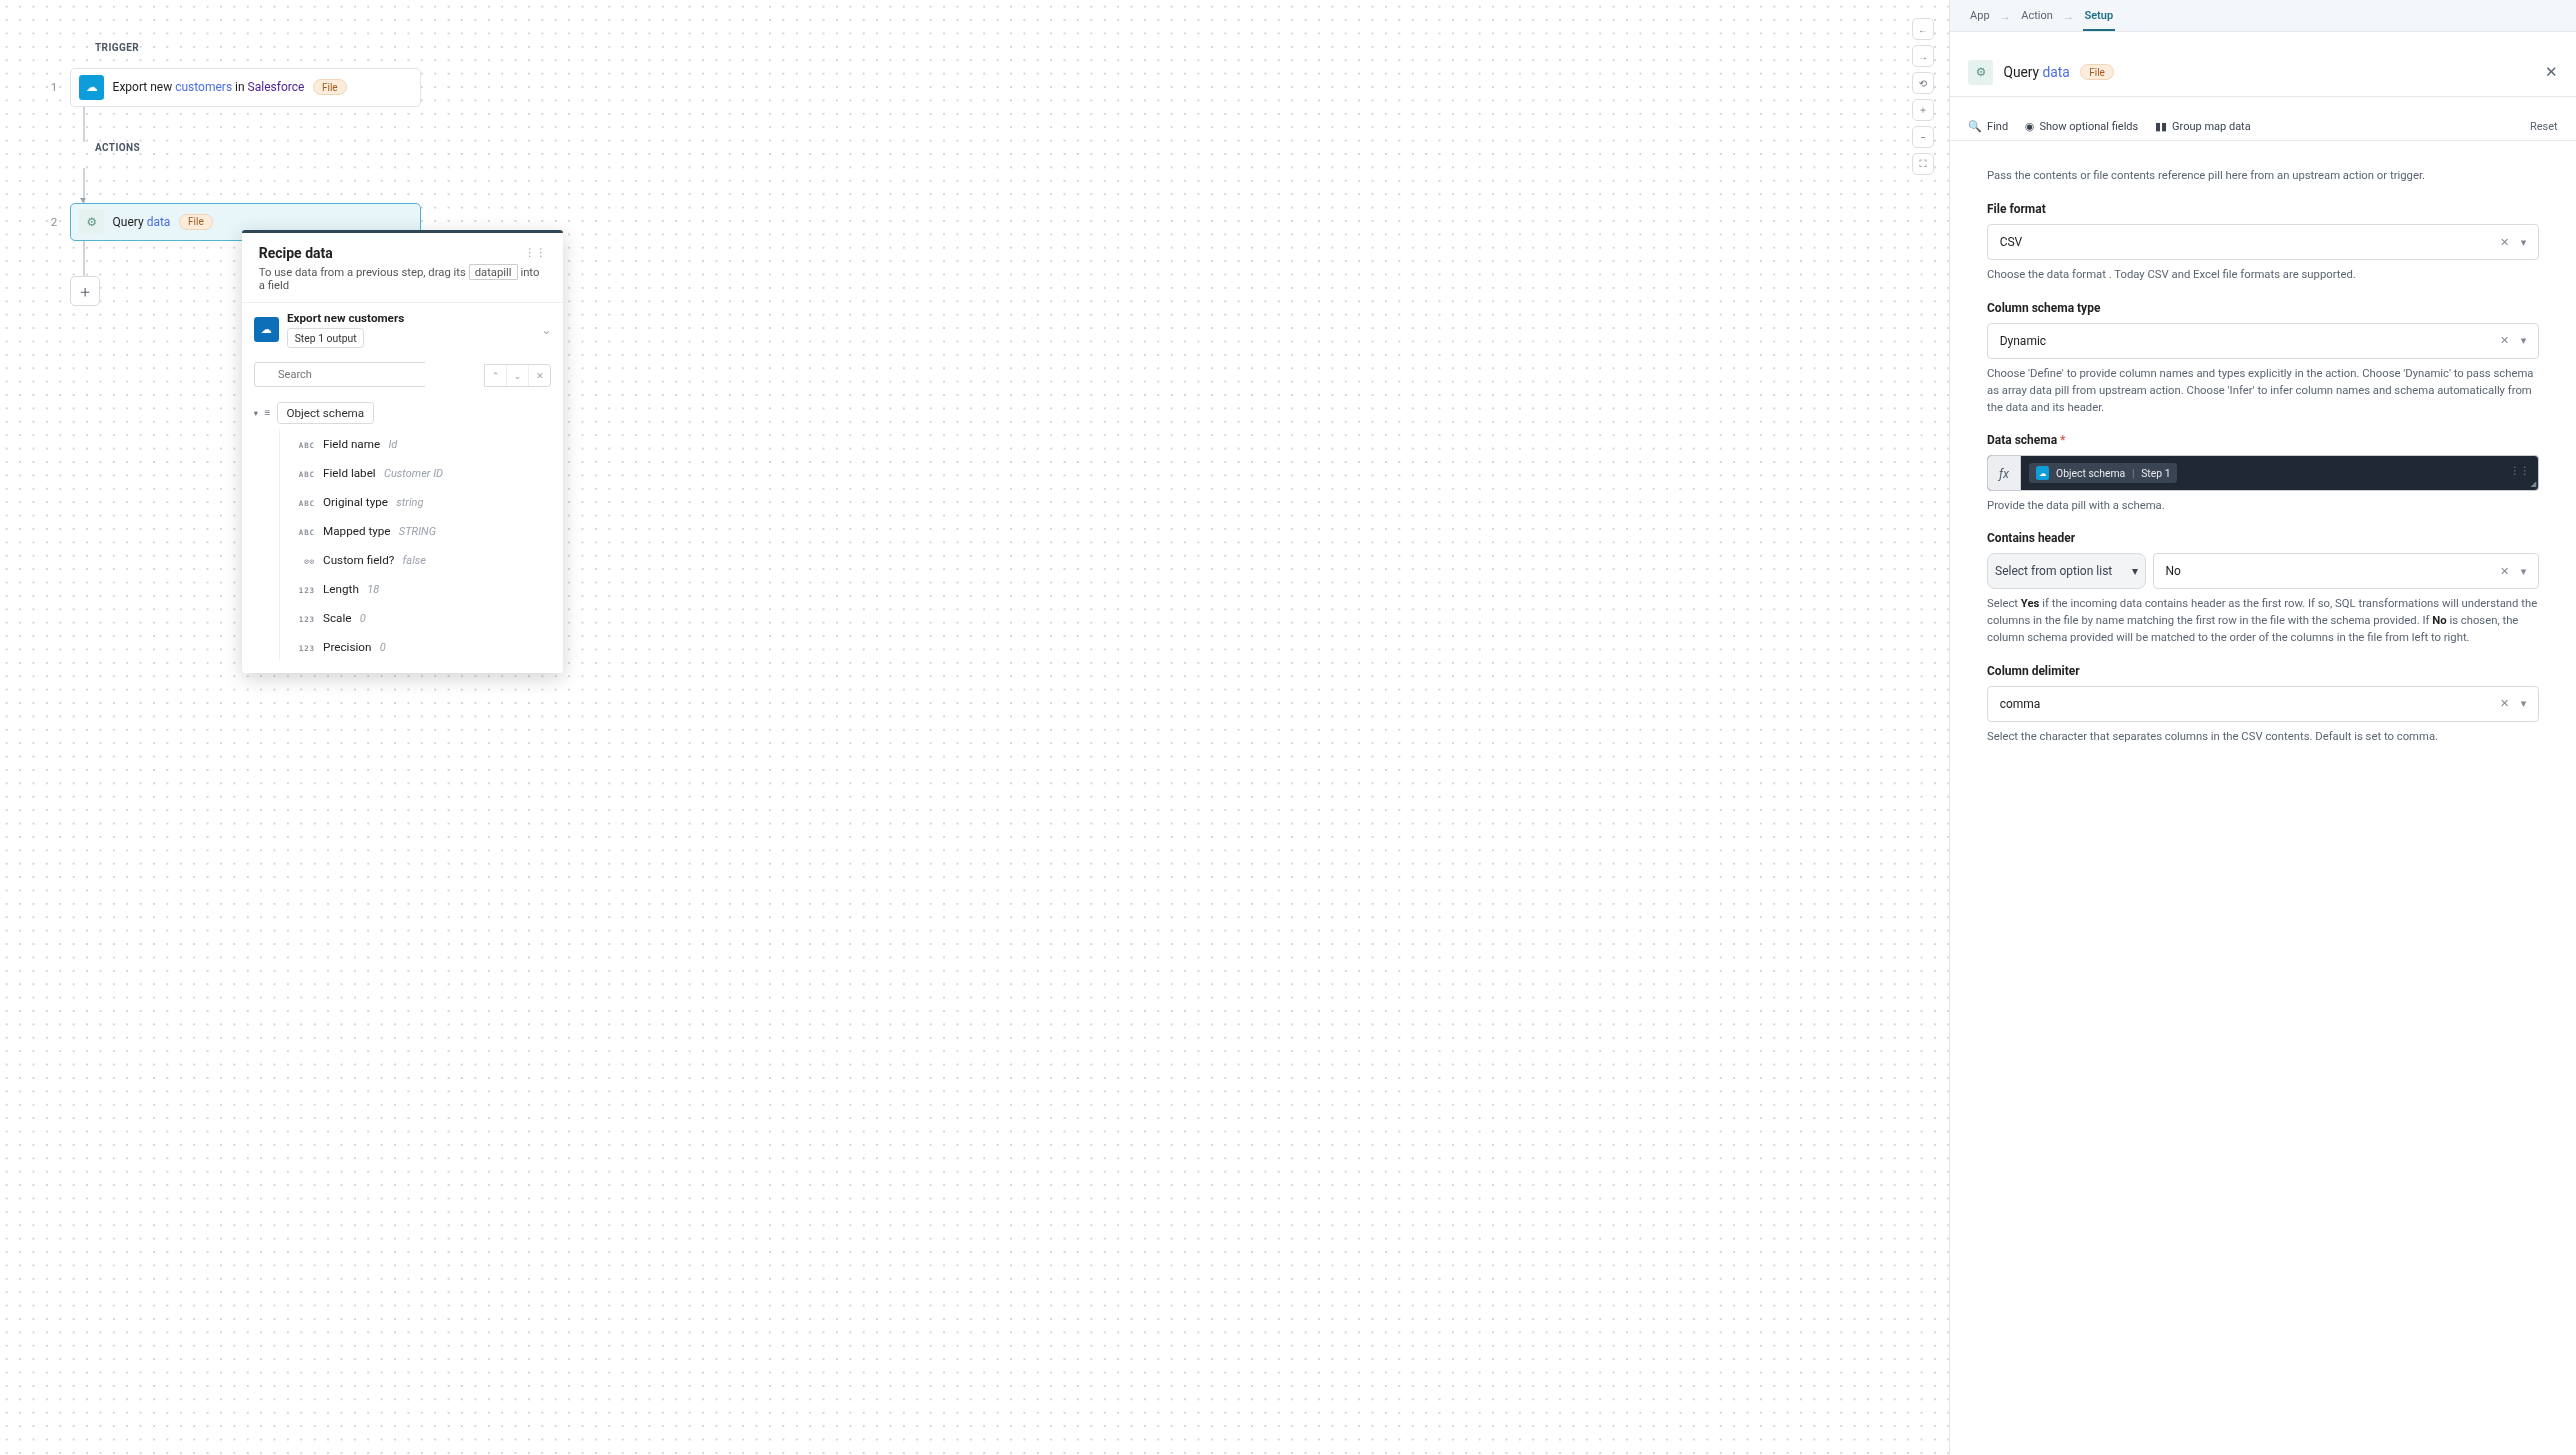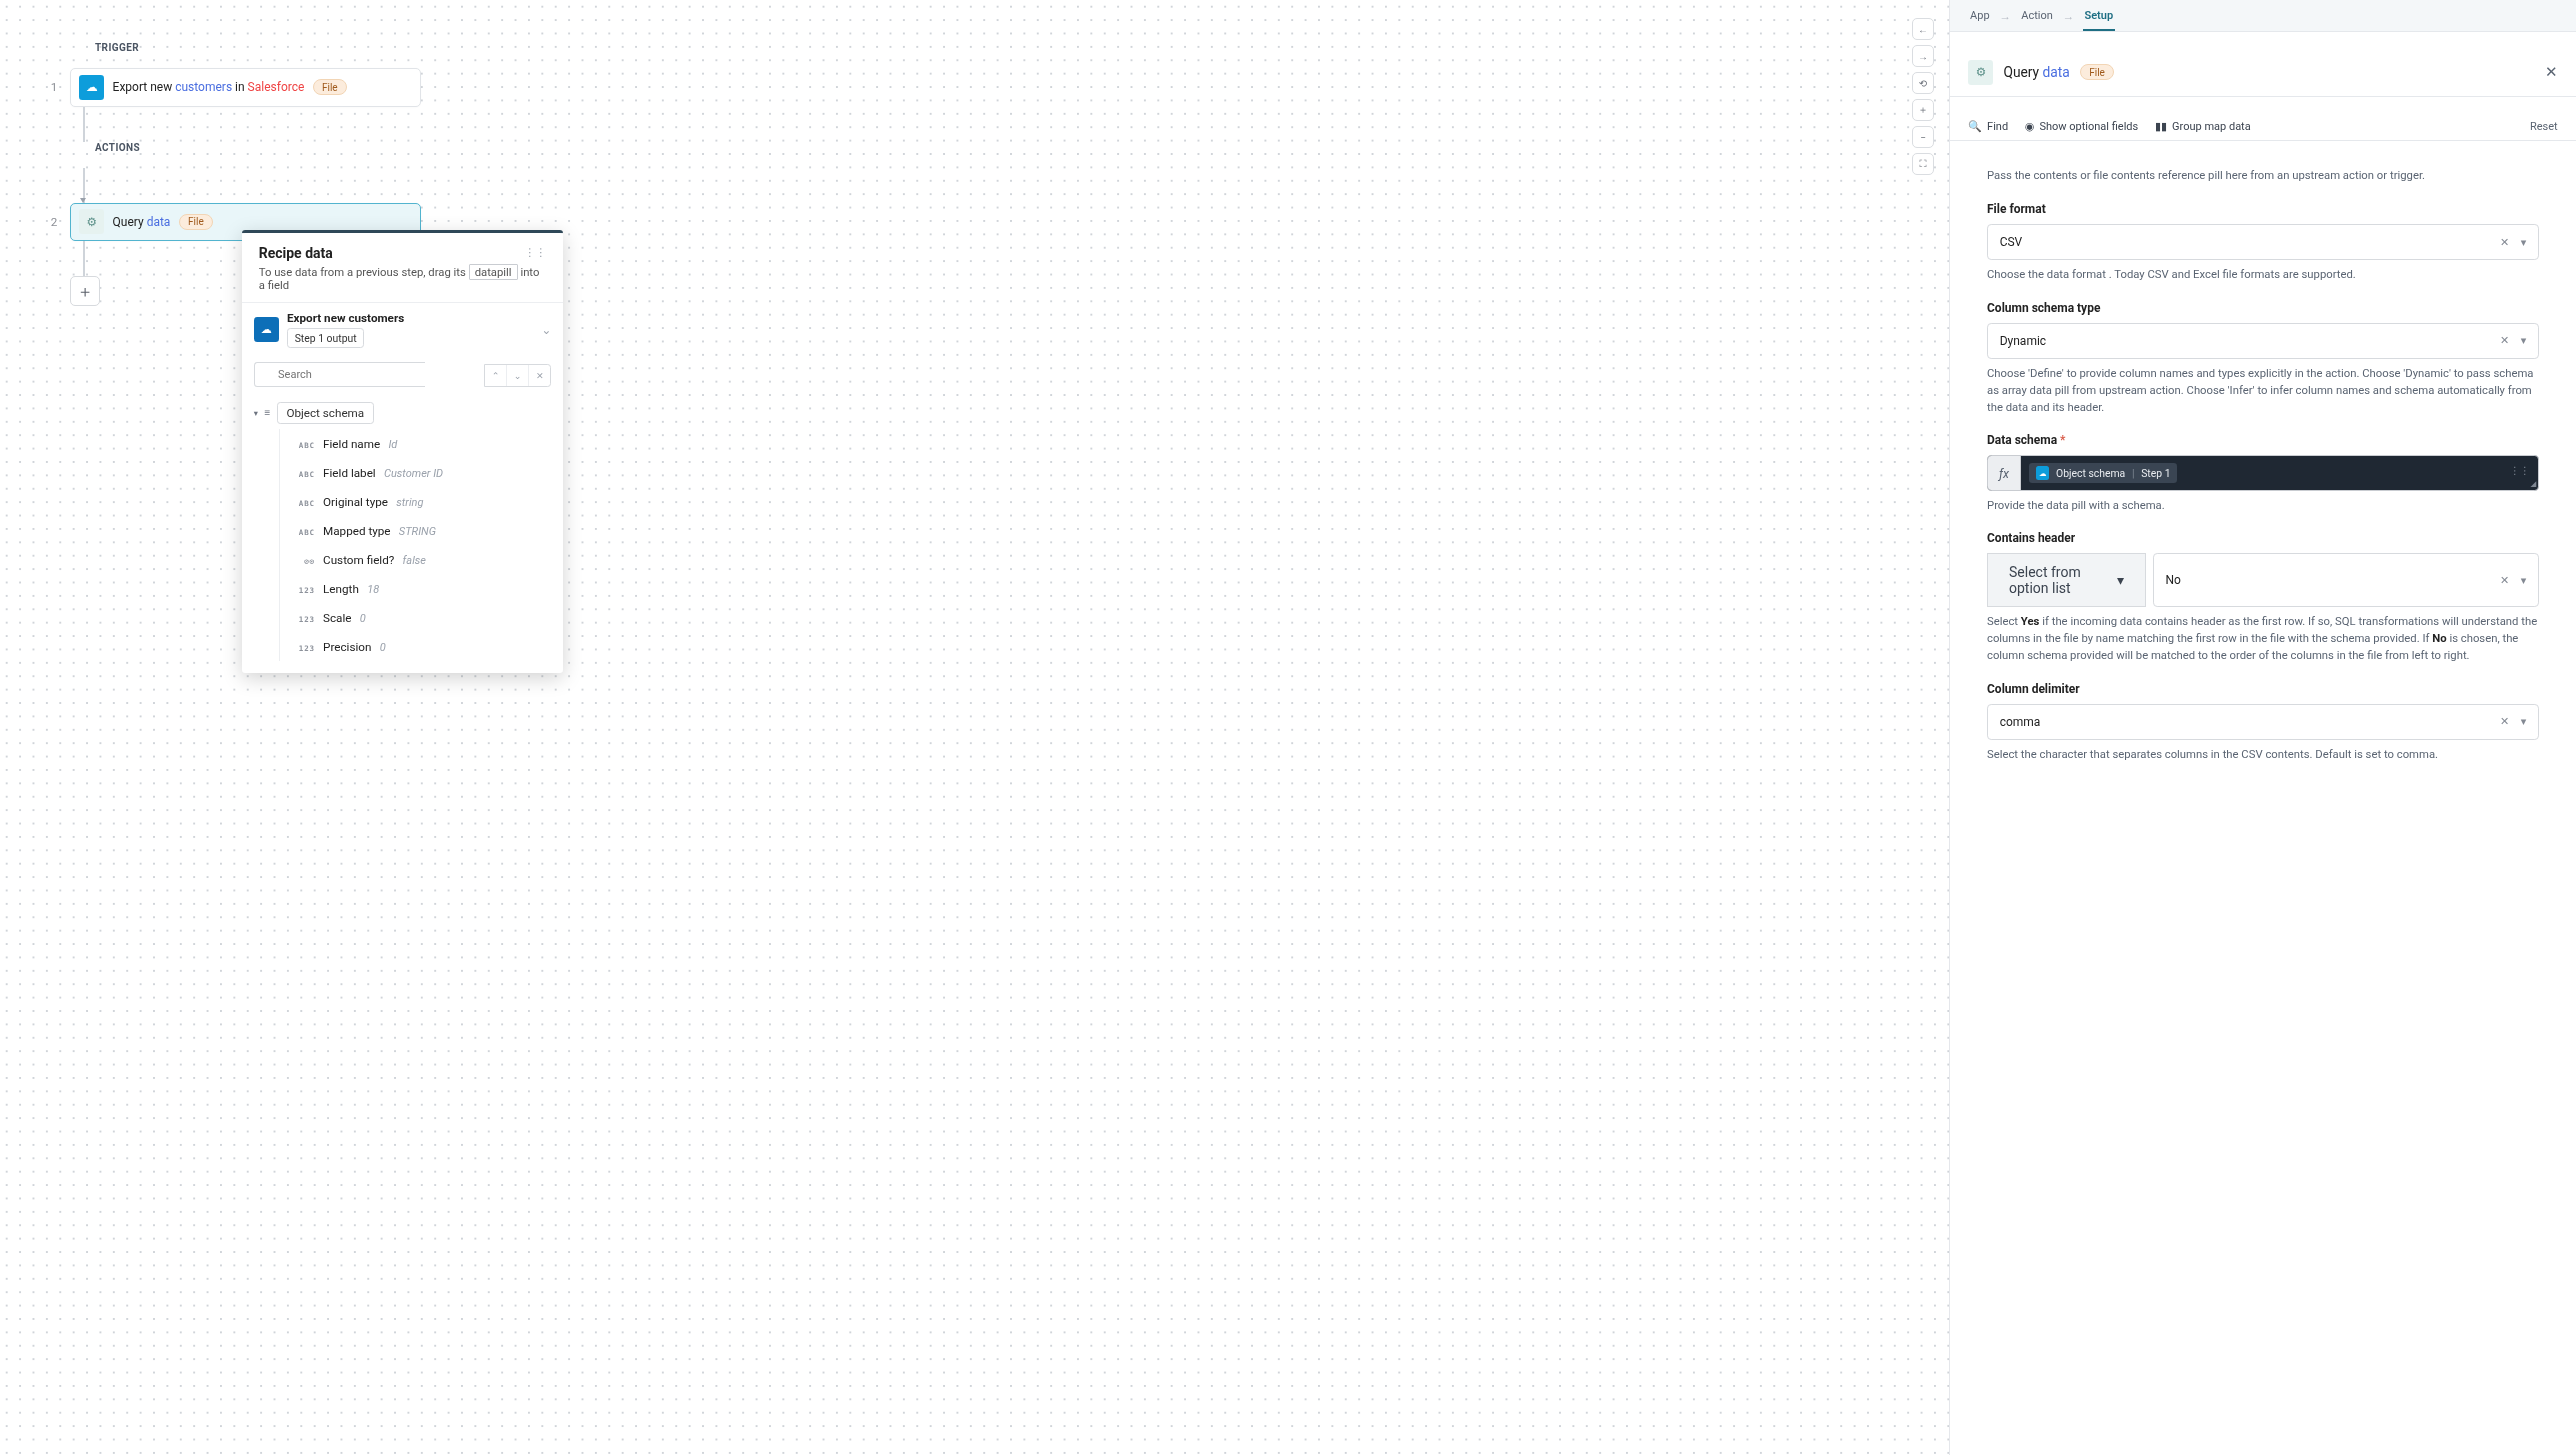--- a/index.html
+++ b/index.html
@@ -10,21 +10,21 @@
 .section-label { font-size: 10px; font-weight: 700; color: #4b5563; letter-spacing: 0.4px; margin-bottom: 15px; margin-left: 45px; }
 .step-row { display: flex; align-items: center; gap: 11.7px; margin-bottom: 0; }
 .step-num { color: #8c8f96; font-size: 11.7px; width: 8.3px; text-align: center; }
 .step-card { display: flex; align-items: center; background: #fff; border: 0.8px solid #e1e4e8; border-radius: 5px; padding: 5.8px 8.3px; gap: 8.3px; font-size: 12px; min-width: 351px; box-shadow: 0 0.8px 1.7px rgba(0,0,0,0.02); }
 .step-card.selected { border: 1.7px solid #52b4cf; background: #e9f6f9; }
 .step-icon { width: 25px; height: 25px; border-radius: 3.3px; display:flex; align-items:center; justify-content:center; font-size: 11.7px; }
 .step-icon.sf { background: #0d9ddb; color: #fff; }
 .step-icon.gear { background: #e6f2f0; color: #5a8f87; }
 .step-text { color: #222; }
 .step-text .link { color: #4a6ee0; }
-.step-text .link2 { color: #ef4444; }
+.step-text .link2 { color: #4c1d95; }
 .pill { background: #fcecdc; color: #a05a1c; font-size: 10px; border-radius: 8.3px; padding: 1.7px 8.3px; border: 0.8px solid #f2d5b5; }
 .connector { width: 1.7px; height: 35px; background: #cfd4da; margin-left: 33px; position: relative; }
 .connector.arrow::after { content:""; position:absolute; bottom:-0.8px; left:-2.9px; border-left:3.8px solid transparent; border-right:3.8px solid transparent; border-top:5.8px solid #9aa1ab; }
 .add-btn { width: 30px; height: 30px; border: 0.8px solid #d7dade; border-radius: 5px; background:#fff; display:flex; align-items:center; justify-content:center; color:#5a5f69; font-size:16.7px; margin-left: 20px; cursor:pointer; }
 
 
 .canvas-tools { position: absolute; top: 18.4px; right: 15px; display:flex; flex-direction:column; gap:5px; }
 .tool-btn { width: 22px; height: 22px; border:0.8px solid #dadde1; border-radius:5px; background:#fff; display:flex; align-items:center; justify-content:center; color:#6e737c; font-size:10px; cursor:pointer; }
 
 
@@ -74,21 +74,21 @@
 .toolbar .tb { display:flex; align-items:center; gap:5px; cursor:pointer; }
 .toolbar .reset { margin-left:auto; color:#5a6472; cursor:pointer; }
 .form { flex:1; overflow-y:auto; padding: 5px 37px 33px 37px; }
 .helper { font-size:11.3px; color:#5a6472; margin: 6.7px 0 15px; line-height:1.5; }
 .field-label { font-size:12px; font-weight:700; color:#222; margin: 16.7px 0 8.3px; }
 .field-label .req { color:#d95c4a; }
 .select { border:0.8px solid #d7dade; border-radius:4.2px; padding: 10px 11.7px; display:flex; align-items:center; font-size:12px; color:#222; background:#fff; position:relative; }
 .select .ctrls { margin-left:auto; display:flex; gap:11.7px; color:#838993; font-size:11px; }
 .select .ctrls span { cursor:pointer; }
 .row2 { display:flex; gap:6.7px; }
-.row2 .left-btn { border:0.8px solid #d7dade; border-radius:0; background:#f2f4f6; padding:10px 21px; display:flex; align-items:center; gap:8.3px; font-size:14px; color:#3c4450; cursor:pointer; width:159px; justify-content:space-between; }
+.row2 .left-btn { border:0.8px solid #d7dade; border-radius:8px; background:#f2f4f6; padding:10px 7px; display:flex; align-items:center; gap:8.3px; font-size:12px; color:#3c4450; cursor:pointer; width:159px; justify-content:space-between; }
 .row2 .select { flex:1; }
 .fx-row { display:flex; border:0.8px solid #c9ccd1; border-radius:4.2px; overflow:hidden; background:#1f2833; position:relative; }
 .fx-btn { width:33px; background:#eceef1; display:flex; align-items:center; justify-content:center; color:#5a6472; font-style:italic; font-size:12.5px; border-right:0.8px solid #c9ccd1; }
 .fx-body { flex:1; padding:6.7px 8.3px; display:flex; align-items:center; gap:5px; }
 .pill2 { display:inline-flex; align-items:center; gap:6.7px; background:#3a4553; border-radius:3.3px; padding:3.3px 6.7px; font-size:10.4px; color:#e8ebef; }
 .pill2 .sf2 { width:13.4px; height:13.4px; border-radius:2.5px; background:#0d9ddb; display:inline-flex; align-items:center; justify-content:center; font-size:7.5px; color:#fff; }
 .pill2 .sep { color:#7e8692; }
 .fx-drag { position:absolute; right:8.3px; top:8.3px; color:#7e8692; font-size:10px; }
 .fx-resize { position:absolute; right:1.7px; bottom:1.7px; color:#7e8692; font-size:7.5px; }
 .helper b { font-weight:700; color:#222; }

